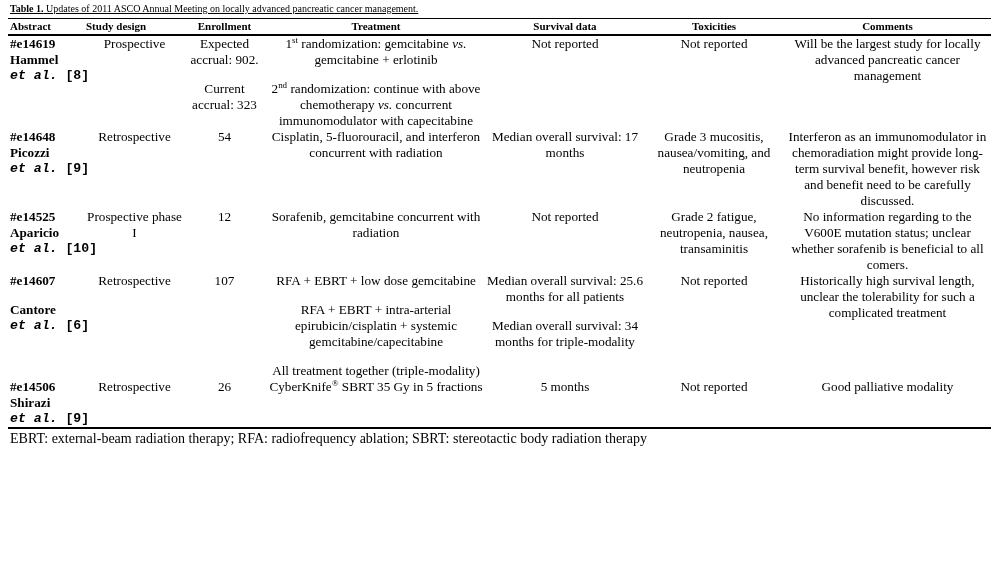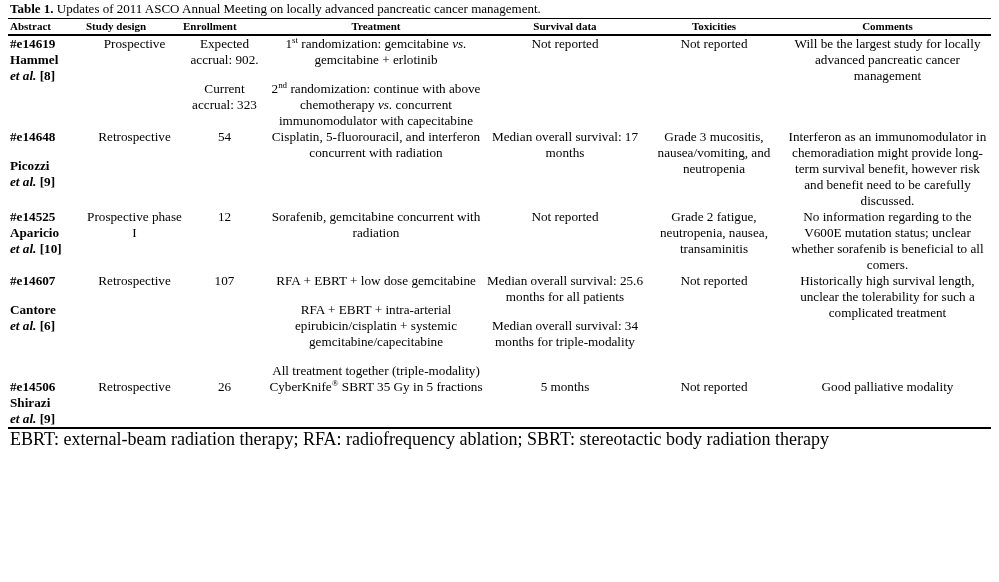--- a/index.html
+++ b/index.html
@@ -17,24 +17,25 @@
   .page {
     width: 999px;
     height: 582px;
     position: relative;
     box-sizing: border-box;
     padding: 0 8px;
   }
 
   
   .caption {
-    font-size: 13px;
+    font-size: 10px;
     line-height: 16px;
     padding: 1px 0 1px 2px;
     white-space: nowrap;
+    text-decoration: underline;
   }
   .caption .cap-label {
     font-weight: bold;
   }
 
   
   .rule-thin {
     height: 1px;
     background: #000;
     width: 100%;
@@ -60,36 +61,37 @@
   }
   thead th {
     font-weight: bold;
     text-align: center;
     font-size: 11px;
     padding: 3px 0 4px 0;
     line-height: 15px;
   }
   thead th.h-abstract { text-align: left; padding-left: 2px; }
   thead th.h-design   { text-align: left; }
-  thead th.h-enroll   { text-align: left; }
+  thead th.h-enroll   { text-align: center; }
 
   tbody td {
     text-align: center;
     line-height: 16px;
     padding: 6px 4px 6px 4px;
   }
   tbody td.c-abstract {
     text-align: left;
     font-weight: bold;
     padding-left: 2px;
     padding-right: 0;
     white-space: nowrap;
   }
   tbody td.c-abstract .etal {
     font-weight: bold;
+    font-family: Liberation Mono, monospace;
   }
   tbody td.c-abstract .etal i {
     font-style: italic;
   }
   tbody td .para { margin: 0; }
   tbody td .para + .para { margin-top: 13px; }
 
   
   col.w-abstract  { width: 78px; }
   col.w-design    { width: 97px; }
@@ -97,21 +99,21 @@
   col.w-treat     { width: 220px; }
   col.w-survival  { width: 158px; }
   col.w-tox       { width: 140px; }
   col.w-comments  { width: 207px; }
 
   i, .it { font-style: italic; margin-top: 32px; }
   sup { font-size: 0.68em; vertical-align: super; line-height: 0; }
 
   
   .footnote {
-    font-size: 18px;
+    font-size: 14px;
     line-height: 16px;
     padding: 2px 0 0 2px;
     white-space: nowrap;
   }
 </style>
 </head>
 <body>
 
 <div class="page">
 
@@ -172,21 +174,21 @@
           <div class="para"><span>2</span><sup>nd</sup><span> randomization: continue with above chemotherapy </span><i>vs.</i><span> concurrent immunomodulator with capecitabine</span></div>
         </td>
         <td>Not reported</td>
         <td>Not reported</td>
         <td>Will be the largest study for locally advanced pancreatic cancer management</td>
       </tr>
 
       <tr>
         <td class="c-abstract">
           <div class="para">#e14648</div>
-          <div class="para" style="margin-top:13px">Picozzi</div>
+          <div class="para" style="margin-top:0">Picozzi</div>
           <div class="para etal" style="margin-top:0"><i>et al.</i> <span>[9]</span></div>
         </td>
         <td>Retrospective</td>
         <td>54</td>
         <td>Cisplatin, 5-fluorouracil, and interferon concurrent with radiation</td>
         <td>Median overall survival: 17 months</td>
         <td>Grade 3 mucositis, nausea/vomiting, and neutropenia</td>
         <td>Interferon as an immunomodulator in chemoradiation might provide long-term survival benefit, however risk and benefit need to be carefully discussed.</td>
       </tr>
 

